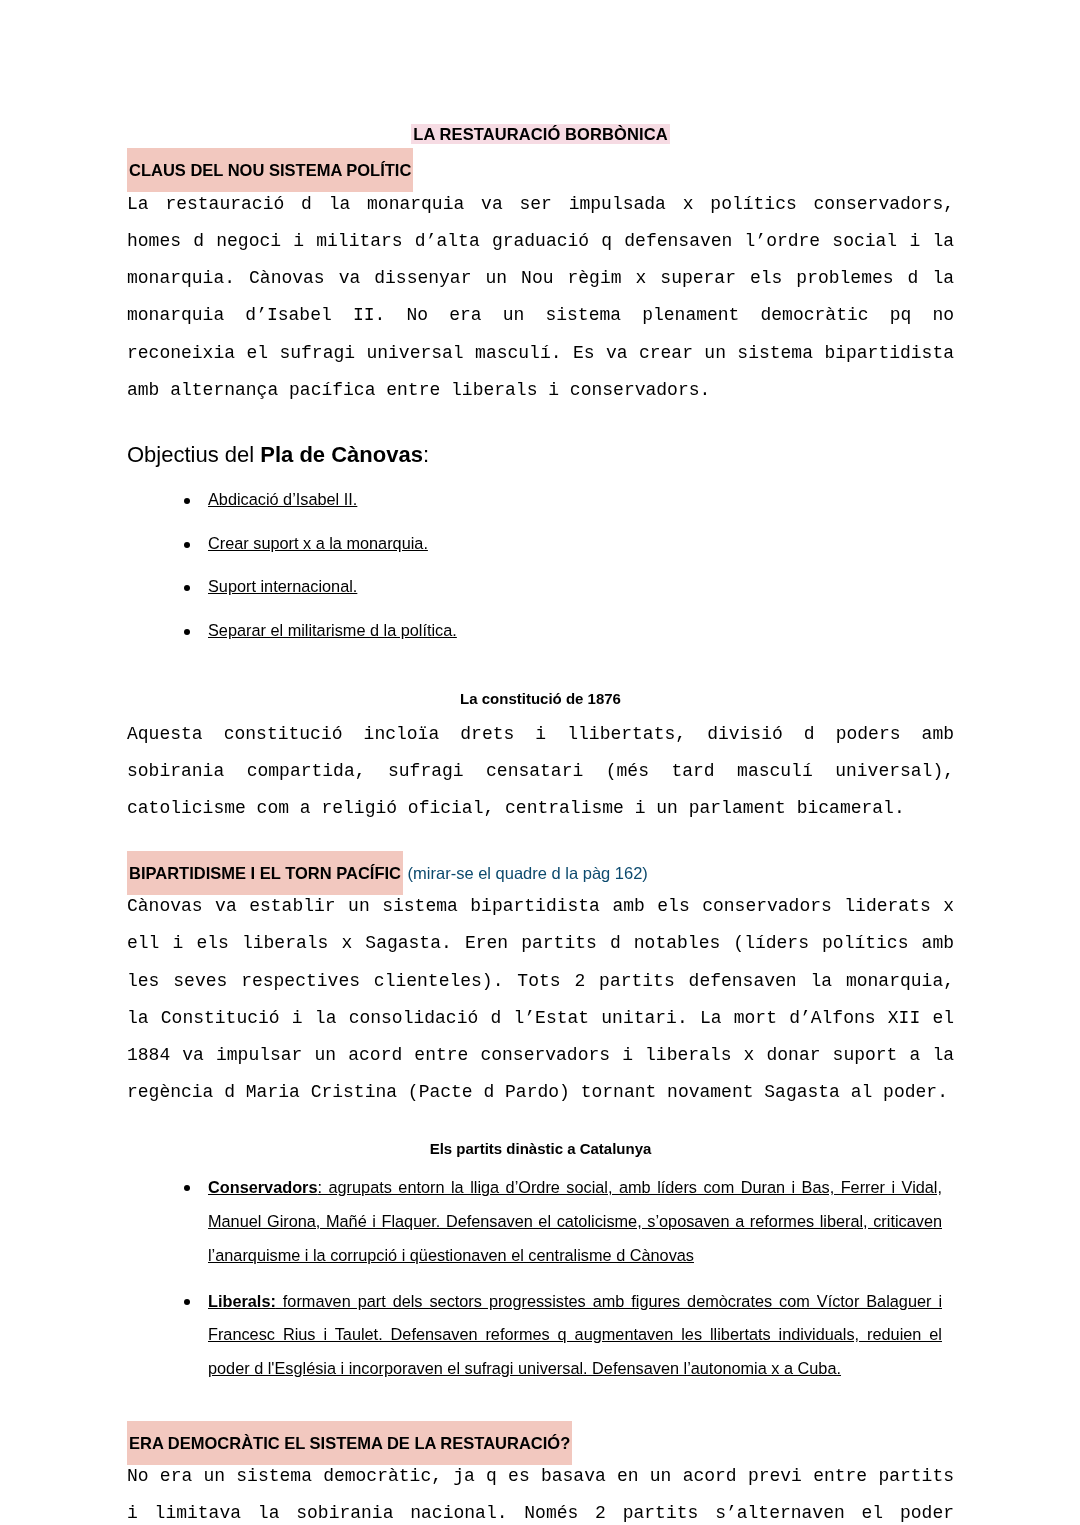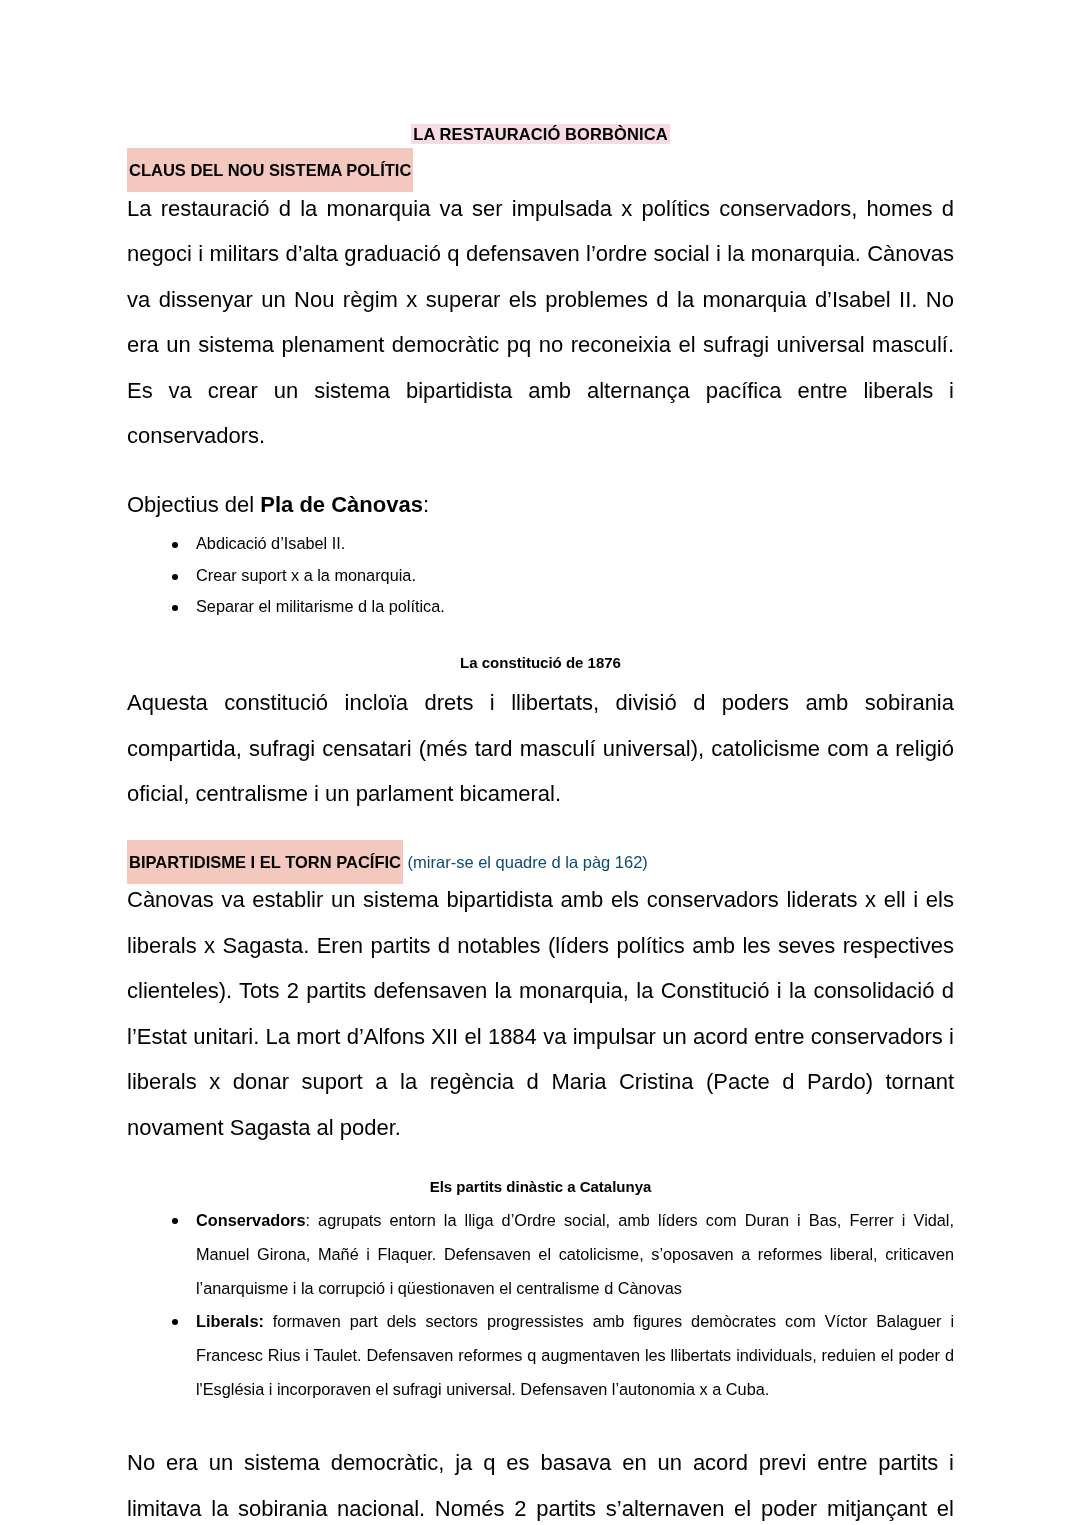--- a/index.html
+++ b/index.html
@@ -41,25 +41,26 @@
   .section-heading .hl {
     background: #f2c8bf;
     padding: 13px 2px;
   }
   .section-heading .note-red {
     color: #0c4a6e;
     font-weight: normal;
     background: transparent;
   }
   p.body {
-    font-size: 22px;
+    font-size: 18px;
     line-height: 2.07;
     text-align: justify;
     margin: 0 0 0 0;
     hyphens: none;
+    font-family: Liberation Mono, monospace;
   }
   .sub-heading {
     font-size: 15px;
     font-weight: bold;
     line-height: 1.45;
     margin: 0 0 6px 0;
     text-align: center;
   }
   .lead-line {
     font-size: 22px;
@@ -70,21 +71,22 @@
     list-style: none;
     margin: 0;
     padding: 0;
   }
   ul.bullets > li {
     position: relative;
     padding-left: 69px;
     font-size: 16.3px;
     line-height: 2.07;
     text-align: justify;
-    margin: 0;
+    margin: 12px;
+    text-decoration: underline;
   }
   ul.bullets > li::before {
     content: "";
     position: absolute;
     left: 45px;
     top: 14px;
     width: 6px;
     height: 6px;
     border-radius: 50%;
     background: #000000;
@@ -112,20 +114,21 @@
 
   <p class="body">La restauració d la monarquia va ser impulsada x polítics conservadors, homes d negoci i militars d’alta graduació q defensaven l’ordre social i la monarquia. Cànovas va dissenyar un Nou règim x superar els problemes d la monarquia d’Isabel II. No era un sistema plenament democràtic pq no reconeixia el sufragi universal masculí. Es va crear un sistema bipartidista amb alternança pacífica entre liberals i conservadors.</p>
 
   <div class="gap-md"></div>
 
   <div class="lead-line"><span>Objectius del </span><b>Pla de Cànovas</b><span>:</span></div>
 
   <ul class="bullets tight">
     <li>Abdicació d’Isabel II.</li>
     <li>Crear suport x a la monarquia.</li>
+    <li>Suport internacional.</li>
     <li>Separar el militarisme d la política.</li>
   </ul>
 
   <div class="gap-lg"></div>
 
   <h3 class="sub-heading">La constitució de 1876</h3>
 
   <p class="body">Aquesta constitució incloïa drets i llibertats, divisió d poders amb sobirania compartida, sufragi censatari (més tard masculí universal), catolicisme com a religió oficial, centralisme i un parlament bicameral.</p>
 
   <div class="gap-xl"></div>
@@ -141,16 +144,19 @@
 
   <h3 class="sub-heading">Els partits dinàstic a Catalunya</h3>
 
   <ul class="bullets">
     <li><b>Conservadors</b><span>: agrupats entorn la lliga d’Ordre social, amb líders com Duran i Bas, Ferrer i Vidal, Manuel Girona, Mañé i Flaquer. Defensaven el catolicisme, s’oposaven a reformes liberal, criticaven l’anarquisme i la corrupció i qüestionaven el centralisme d Cànovas</span></li>
     <li><b>Liberals:</b><span> formaven part dels sectors progressistes amb figures demòcrates com Víctor Balaguer i Francesc Rius i Taulet. Defensaven reformes q augmentaven les llibertats individuals, reduien el poder d l'Església i incorporaven el sufragi universal. Defensaven l’autonomia x a Cuba.</span></li>
   </ul>
 
   <div class="gap-xl"></div>
 
+  <h2 class="section-heading">
+    <span class="hl">ERA DEMOCRÀTIC EL SISTEMA DE LA RESTAURACIÓ?</span>
+  </h2>
 
   <p class="body">No era un sistema democràtic, ja q es basava en un acord previ entre partits i limitava la sobirania nacional. Només 2 partits s’alternaven el poder mitjançant el frau electoral i el caciquisme, una pràctica en q els cacics (figures influents en el comportament dels electors, especialment en zones rurals) controlaven els vots a través d la corrupció i l’adulteració del resultats. El frau electoral incloïa mètodes com l’encasellat (manipulació d vots) i la tupinada (falsificació d vots) x assegurar la victòria del partit governant. Tmb s’utilitzava el sufragi censitari, restringint el vot a certes classes.</p>
 
 </div>
 
 </body></html>

